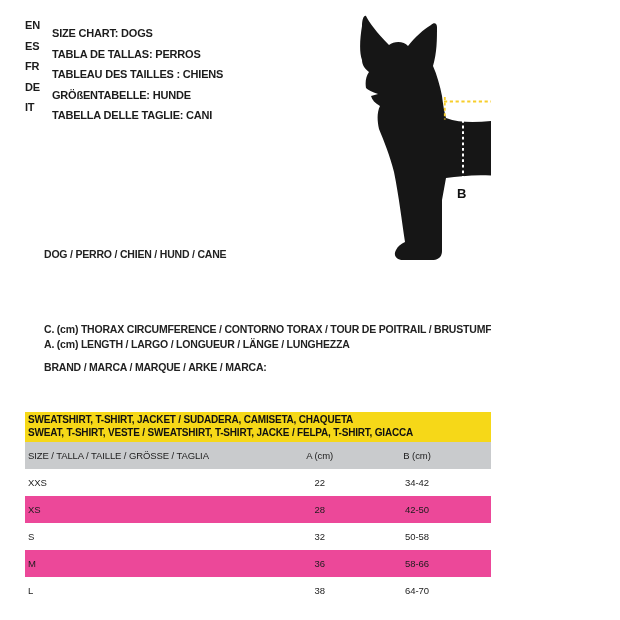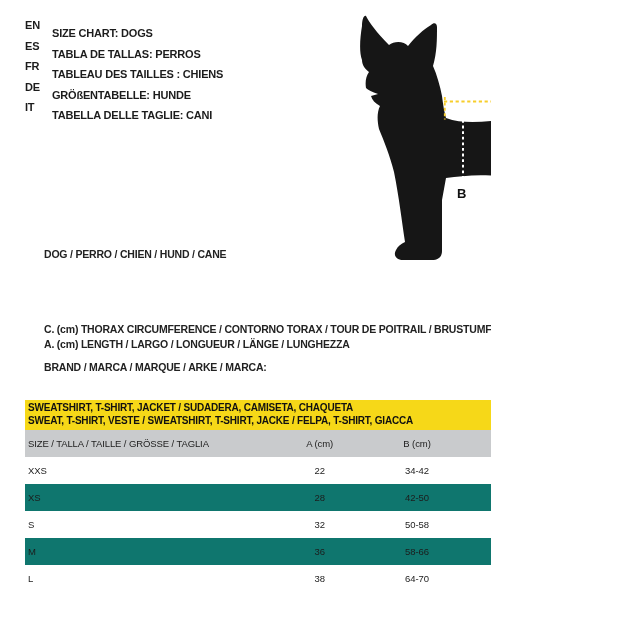--- a/index.html
+++ b/index.html
@@ -18,27 +18,27 @@
   .label-a{left:494px;top:80px;}
   .label-b{left:457px;top:186px;}
   
   .cap{position:absolute;left:25px;font-size:10.5px;font-weight:700;letter-spacing:-0.2px;white-space:nowrap;color:#222;padding-left:19px;}
   .cap-dog{top:248px;}
   .cap-a{top:306px;margin-top:32px;}
   .cap-c{top:323px;}
   .cap-brand{top:361px;}
   
   .size-table-wrap{position:absolute;left:25px;top:400px;width:569px;}
-  .banner{background:#f6d818;padding:2px 0 2px 3px;}
+  .banner{background:#f6d818;padding:2px 0 2px 3px;margin-top:12px;}
   .banner div{font-size:10px;font-weight:700;line-height:12.8px;letter-spacing:-0.2px;white-space:nowrap;color:#111;}
   table.sizes{border-collapse:collapse;width:569px;table-layout:fixed;}
   table.sizes td,table.sizes th{padding:8px;font-weight:400;font-size:9.5px;letter-spacing:-0.1px;white-space:nowrap;}
   table.sizes tr{height:14.6px;}
   tr.head{height:14px;background:#c9cbcd;}
-  tr.alt{background:#0f766e;margin-left:32px;}
+  tr.alt{background:#ec4899;margin-left:32px;}
   .col-size{text-align:left;padding-left:3px !important;}
   .col-num{text-align:center;}
 </style>
 </head>
 <body>
 
 <div class="canvas">
 
   <div class="lang-block">
     <div class="lang-row">

